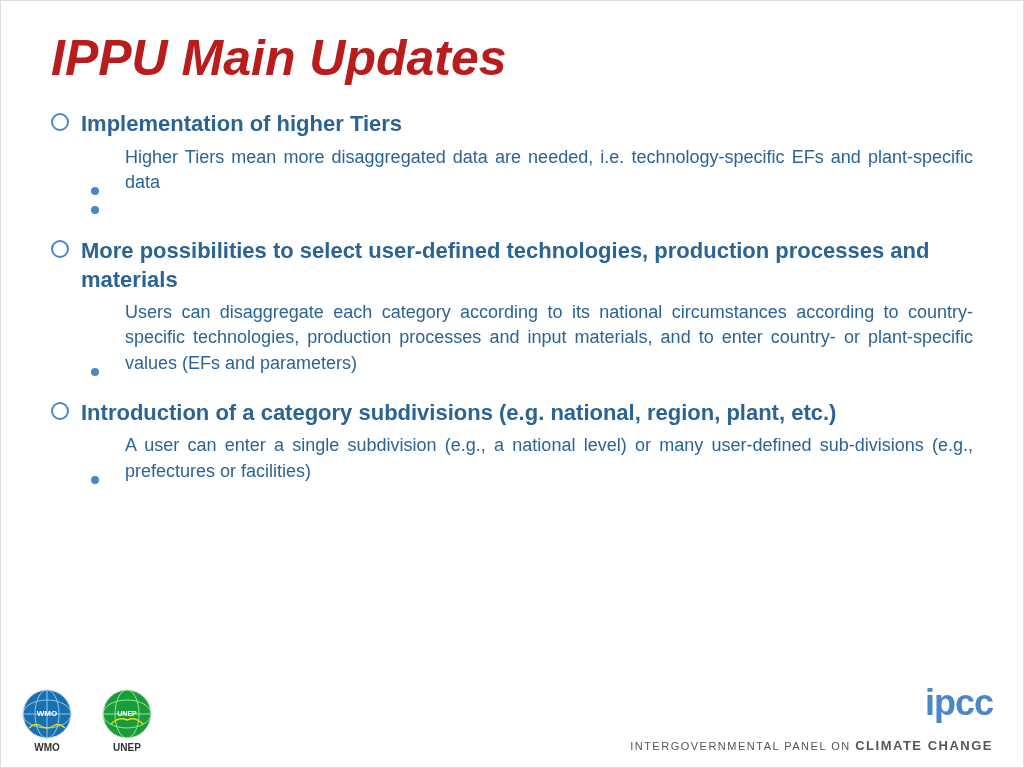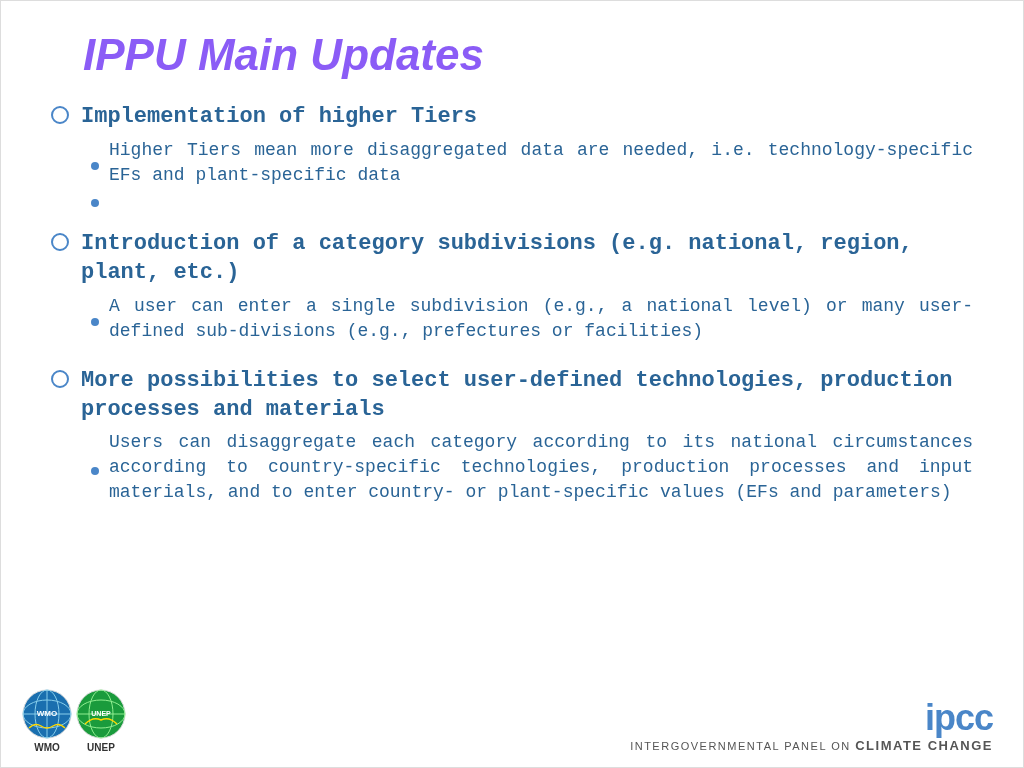--- a/index.html
+++ b/index.html
@@ -16,34 +16,32 @@
     .slide {
       width: 1024px;
       height: 768px;
       background: #ffffff;
       padding: 30px 50px 20px 50px;
       position: relative;
       border: 1px solid #ddd;
     }
 
     .slide-title {
-      font-size: 44px;
+      font-size: 50px;
       font-weight: 900;
-      color: #8b5cf6;
+      color: #b91c1c;
       margin-bottom: 24px;
       font-style: italic;
       line-height: 1.1;
-      margin-left: 32px;
     }
 
     .main-list {
       list-style: none;
       padding: 0;
       margin: 0;
-      font-family: Liberation Mono, monospace;
     }
 
     .main-list > li {
       display: flex;
       align-items: flex-start;
       margin-bottom: 18px;
     }
 
     .bullet-circle {
       width: 18px;
@@ -68,22 +66,23 @@
     }
 
     .sub-list {
       list-style: none;
       padding: 0;
       margin: 6px 0 0 10px;
     }
 
     .sub-list li {
       display: flex;
-      align-items: center;
+      align-items: flex-end;
       margin-bottom: 5px;
+      gap: 16px;
     }
 
     .bullet-dot {
       width: 8px;
       height: 8px;
       background: #4a86c8;
       border-radius: 50%;
       flex-shrink: 0;
       margin-top: 6px;
       margin-right: 10px;
@@ -103,21 +102,21 @@
       right: 0;
       display: flex;
       align-items: flex-end;
       justify-content: space-between;
       padding: 0 30px 0 20px;
     }
 
     .footer-logos {
       display: flex;
       align-items: center;
-      gap: 2px;
+      gap: 28px;
     }
 
     .ipcc-branding {
       display: flex;
       flex-direction: column;
       align-items: flex-end;
     }
 
     .ipcc-logo-text {
       font-size: 36px;
@@ -125,21 +124,21 @@
       color: #4a86c8;
       line-height: 1;
       letter-spacing: -1px;
     }
 
     .ipcc-subtitle {
       font-size: 11px;
       color: #555;
       letter-spacing: 1.5px;
       text-transform: uppercase;
-      margin-top: 2px;
+      margin-top: 17px;
     }
 
     .ipcc-subtitle span.climate {
       font-weight: 700;
       font-size: 13px;
     }
 
     .logo-label {
       font-size: 10px;
       color: #333;
@@ -171,44 +170,44 @@
         <div class="bullet-circle"></div>
         <div class="main-item-content">
           <div class="main-item-heading">Implementation of higher Tiers</div>
           <ul class="sub-list">
             <li>
               <div class="bullet-dot"></div>
               <span class="sub-item-text">Higher Tiers mean more disaggregated data are needed, i.e. technology-specific EFs and plant-specific data</span>
             </li>
             <li>
               <div class="bullet-dot"></div>
+            </li>
+          </ul>
+        </div>
+      </li>
+      <li>
+        <div class="bullet-circle"></div>
+        <div class="main-item-content">
+          <div class="main-item-heading">More possibilities to select user-defined technologies, production processes and materials</div>
+          <ul class="sub-list">
+            <li>
+              <div class="bullet-dot"></div>
+              <span class="sub-item-text">Users can disaggregate each category according to its national circumstances according to country-specific technologies, production processes and input materials, and to enter country- or plant-specific values (EFs and parameters)</span>
             </li>
           </ul>
         </div>
       </li>
       <li>
         <div class="bullet-circle"></div>
         <div class="main-item-content">
           <div class="main-item-heading">Introduction of a category subdivisions (e.g. national, region, plant, etc.)</div>
           <ul class="sub-list">
             <li>
               <div class="bullet-dot"></div>
               <span class="sub-item-text">A user can enter a single subdivision (e.g., a national level) or many user-defined sub-divisions (e.g., prefectures or facilities)</span>
-            </li>
-          </ul>
-        </div>
-      </li>
-      <li>
-        <div class="bullet-circle"></div>
-        <div class="main-item-content">
-          <div class="main-item-heading">More possibilities to select user-defined technologies, production processes and materials</div>
-          <ul class="sub-list">
-            <li>
-              <div class="bullet-dot"></div>
-              <span class="sub-item-text">Users can disaggregate each category according to its national circumstances according to country-specific technologies, production processes and input materials, and to enter country- or plant-specific values (EFs and parameters)</span>
             </li>
           </ul>
         </div>
       </li>
     </ul>
 
   <div class="footer">
     <div class="footer-logos">
 
       <div class="logo-wrap">

